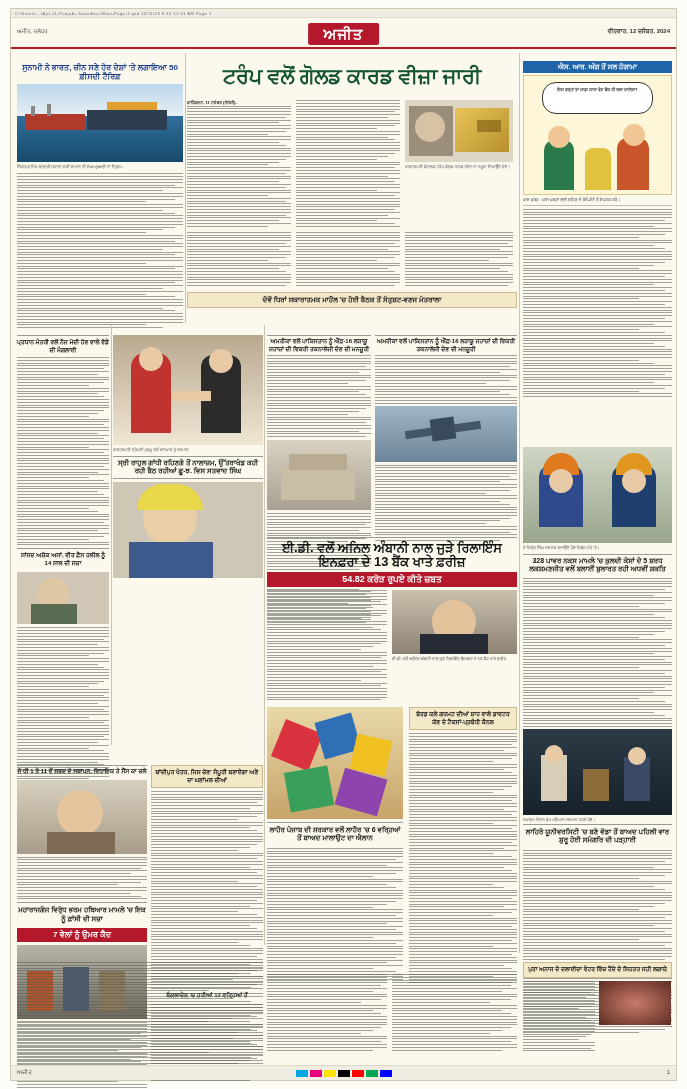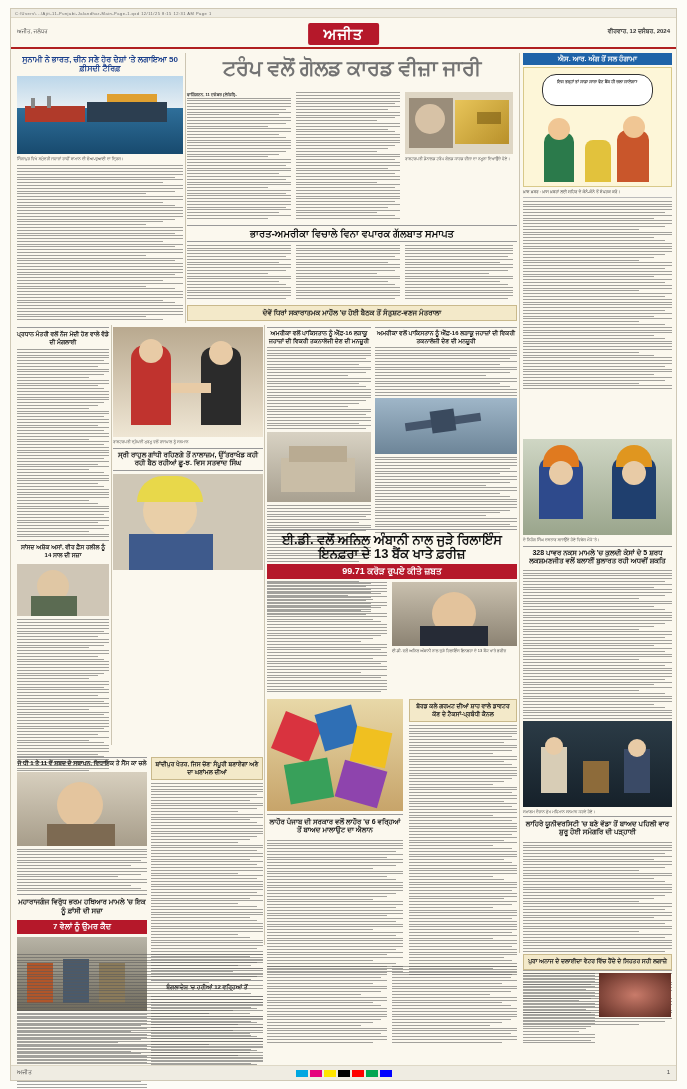--- a/index.html
+++ b/index.html
@@ -4,21 +4,21 @@
 <style>
   html,body{margin:0;padding:0;background:#8a8a8a;}
   body{font-family:"Liberation Sans",sans-serif;}
   #page{position:relative;width:687px;height:1089px;background:#fdfcf7;overflow:hidden;}
   .paper{position:absolute;left:10px;top:8px;width:667px;height:1073px;background:#fbf8ee;border:1px solid #cfc8b5;box-sizing:border-box;}
   .topstrip{position:absolute;left:0;top:0;width:100%;height:9px;background:#efece2;border-bottom:1px solid #ded8c6;font-size:4px;color:#666;line-height:9px;padding-left:4px;box-sizing:border-box;letter-spacing:.5px;overflow:hidden;white-space:nowrap;}
   .masthead{position:absolute;left:0;top:10px;width:100%;height:30px;border-bottom:2px solid #b02020;box-sizing:border-box;}
   .mh-left{position:absolute;left:6px;top:9px;font-size:5.5px;color:#333;}
   .mh-logo{position:absolute;left:50%;transform:translateX(-50%);top:4px;background:#b5182a;color:#fff;font-size:15px;font-weight:bold;padding:2px 16px;border-radius:2px;letter-spacing:1px;}
   .mh-right{position:absolute;right:6px;top:9px;font-size:6px;color:#333;font-weight:bold;}
-  .col{position:absolute;box-sizing:border-box;}
+  .col{position:absolute;box-sizing:border-box;margin-top:8px;}
   .hl{font-weight:bold;color:#111;line-height:1.15;}
   .vrule{position:absolute;width:1px;background:#ccc5b2;}
   
   .tx{color:#2a2a2a;}
   .tx div{height:1px;background:#5a5a5a;opacity:.55;margin-bottom:2.1px;}
   .tx div:nth-child(7n){width:88%;}
   .tx div:nth-child(5n){width:95%;}
   .tx div:nth-child(11n){width:78%;}
   .tx.small div{margin-bottom:1.8px;}
   .photo{background:#c9c2b4;overflow:hidden;position:relative;}
@@ -120,21 +120,21 @@
         <div></div>
           <div></div>
           <div></div>
           <div></div>
           <div></div>
           <div></div>
       </div>
     </div>
 
     <div class="col" style="left:176px;top:44px;width:330px;">
-      <div class="hl ctr" style="font-size:21px;color:#737373;padding:3px 0 12px;letter-spacing:-.3px;">ਟਰੰਪ ਵਲੋਂ ਗੋਲਡ ਕਾਰਡ ਵੀਜ਼ਾ ਜਾਰੀ</div>
+      <div class="hl ctr" style="font-size:21px;color:#14532d;padding:3px 0 12px;letter-spacing:-.3px;">ਟਰੰਪ ਵਲੋਂ ਗੋਲਡ ਕਾਰਡ ਵੀਜ਼ਾ ਜਾਰੀ</div>
 
       <div style="display:flex;gap:5px;">
         <div style="width:104px;">
           <div class="tiny" style="font-weight:bold;">ਵਾਸ਼ਿੰਗਟਨ, 11 ਦਸੰਬਰ (ਏਜੰਸੀ)-</div>
           <div class="tx small">
             <div></div>
               <div></div>
               <div></div>
               <div></div>
               <div></div>
@@ -233,21 +233,20 @@
           <div class="photo" style="height:62px;background:#ded6c4;">
             <div style="position:absolute;left:4px;top:6px;width:44px;height:50px;background:#9a8d7a;"></div>
             <div style="position:absolute;left:10px;top:12px;width:30px;height:30px;border-radius:50%;background:#d7c2a6;"></div>
             <div style="position:absolute;right:4px;top:8px;width:54px;height:44px;" class="gold"></div>
             <div style="position:absolute;right:12px;top:20px;width:24px;height:12px;background:#7a5c12;opacity:.6;"></div>
           </div>
           <div class="cap" style="padding-top:2px;">ਰਾਸ਼ਟਰਪਤੀ ਡੋਨਾਲਡ ਟਰੰਪ ਗੋਲਡ ਕਾਰਡ ਵੀਜ਼ਾ ਦਾ ਨਮੂਨਾ ਦਿਖਾਉਂਦੇ ਹੋਏ।</div>
         </div>
       </div>
 
-      <div class="hl ctr t10" style="border-top:1px solid #999;border-bottom:1px solid #999;margin-top:4px;padding:2px 0;">ਭਾਰਤ-ਅਮਰੀਕਾ ਵਿਚਾਲੇ ਵਿਨਾ ਵਪਾਰਕ ਗੱਲਬਾਤ ਸਮਾਪਤ</div>
       <div style="display:flex;gap:5px;margin-top:3px;">
         <div style="width:104px;" class="tx small">
           <div></div>
             <div></div>
             <div></div>
             <div></div>
             <div></div>
             <div></div>
             <div></div>
             <div></div>
@@ -792,21 +791,21 @@
           <div></div>
           <div></div>
           <div></div>
           <div></div>
           <div></div>
       </div>
     </div>
 
     <div class="col" style="left:256px;top:520px;width:250px;">
       <div class="hl ctr t13" style="border-top:1px solid #999;padding:3px 0 2px;">ਈ.ਡੀ. ਵਲੋਂ ਅਨਿਲ ਅੰਬਾਨੀ ਨਾਲ ਜੁੜੇ ਰਿਲਾਇੰਸ ਇਨਫ਼ਰਾ ਦੇ 13 ਬੈਂਕ ਖਾਤੇ ਫ਼ਰੀਜ਼</div>
-      <div class="ctr" style="background:#b5182a;color:#fff;font-size:9px;font-weight:bold;padding:2px 0;margin:2px 0 3px;">99.71 ਕਰੋੜ ਰੁਪਏ ਕੀਤੇ ਜ਼ਬਤ</div>
+      <div class="ctr" style="background:#b5182a;color:#fff;font-size:9px;font-weight:bold;padding:2px 0;margin:2px 0 3px;">54.82 ਕਰੋੜ ਰੁਪਏ ਕੀਤੇ ਜ਼ਬਤ</div>
       <div style="display:flex;gap:5px;">
         <div style="width:120px;" class="tx small">
           <div></div>
             <div></div>
             <div></div>
             <div></div>
             <div></div>
             <div></div>
             <div></div>
             <div></div>

